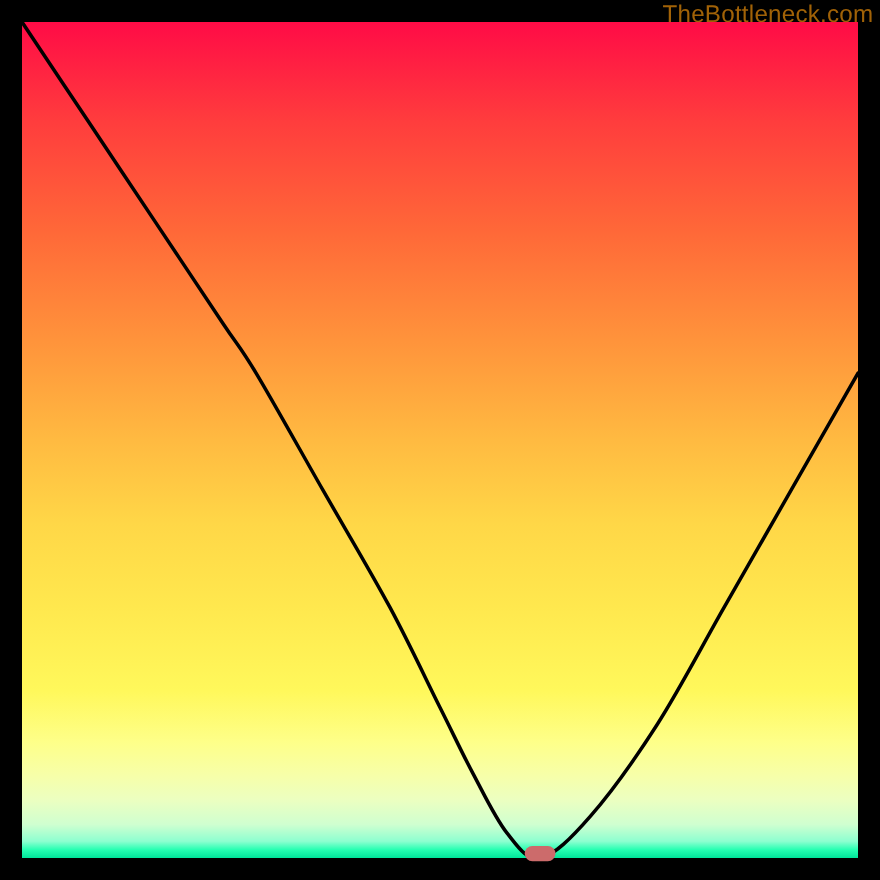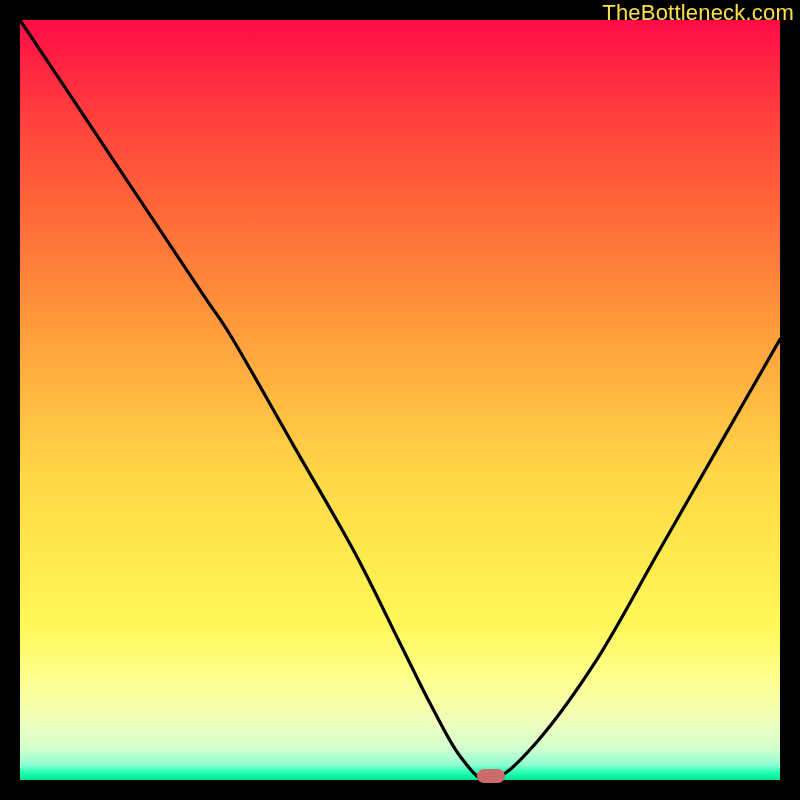--- a/index.html
+++ b/index.html
@@ -54,21 +54,21 @@
     width: 28px;
     height: 14px;
     background: #cc6b6b;
     border-radius: 7px;
     transform: translate(-50%, -50%);
   }
   .watermark {
     position: absolute;
     top: 0px;
     right: 6px;
-    color: #fde047;
+    color: #a16207;
     font-size: 22px;
     letter-spacing: 0.2px;
     user-select: none;
   }
 </style>
 </head>
 <body>
 
 <div class="frame">
 

